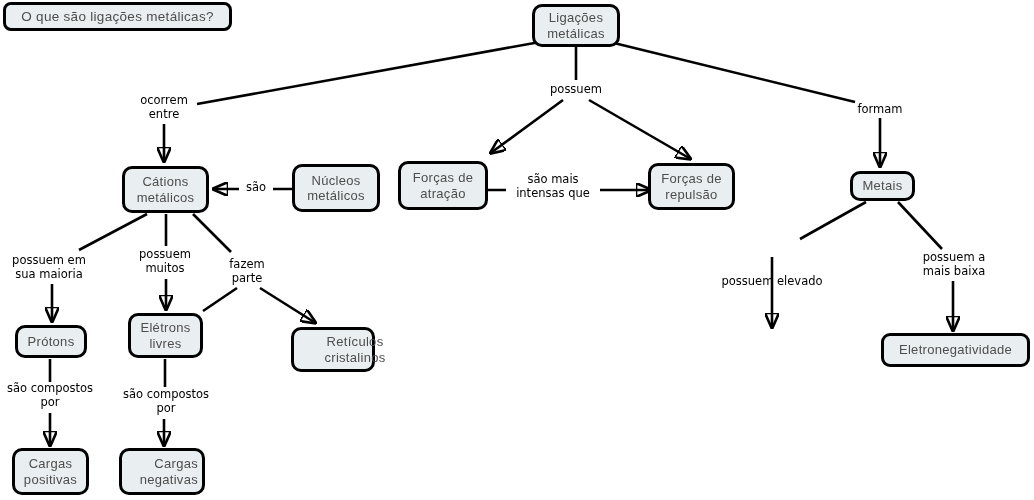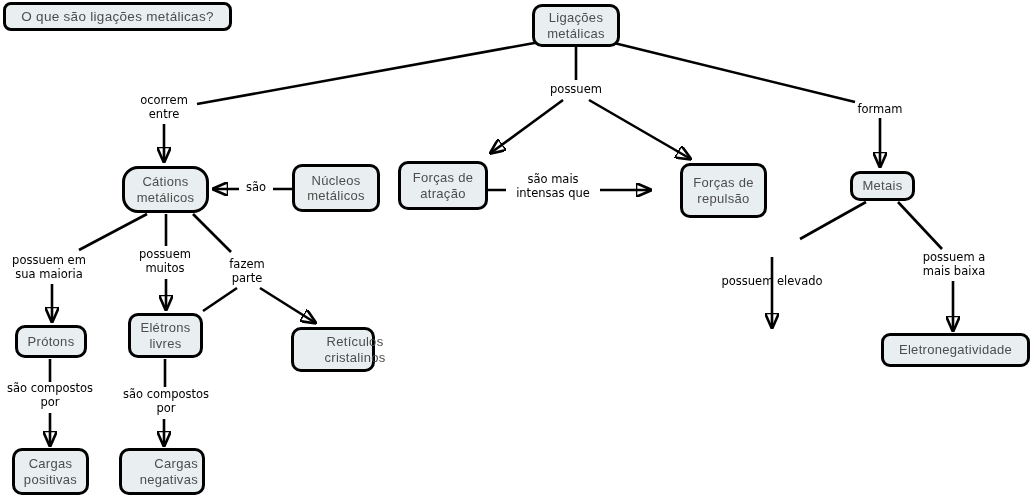--- a/index.html
+++ b/index.html
@@ -64,24 +64,24 @@
 
     <line x1="866" y1="202" x2="800" y2="239"></line>
     <line x1="772" y1="257" x2="772" y2="326" marker-end="url(#arrow)"></line>
     <line x1="898" y1="202" x2="942" y2="249"></line>
     <line x1="953" y1="281" x2="953" y2="329" marker-end="url(#arrow)"></line>
   </svg>
 
   <div class="node question" style="left:3px;top:2px;width:229px;height:29px;">O que são ligações metálicas?</div>
 
   <div class="node" style="left:532px;top:4px;width:88px;height:43px;">Ligações metálicas</div>
-  <div class="node" style="left:122px;top:166px;width:87px;height:47px;border-radius:16px;">Cátions metálicos</div>
+  <div class="node" style="left:122px;top:166px;width:87px;height:47px;">Cátions metálicos</div>
   <div class="node" style="left:292px;top:164px;width:88px;height:48px;">Núcleos metálicos</div>
   <div class="node" style="left:398px;top:161px;width:90px;height:49px;">Forças de atração</div>
-  <div class="node" style="left:680px;top:163px;width:87px;height:55px;">Forças de repulsão</div>
+  <div class="node" style="left:648px;top:163px;width:87px;height:47px;">Forças de repulsão</div>
   <div class="node" style="left:850px;top:171px;width:65px;height:30px;">Metais</div>
   <div class="node" style="left:15px;top:325px;width:72px;height:33px;">Prótons</div>
   <div class="node" style="left:128px;top:313px;width:75px;height:45px;">Elétrons livres</div>
   <div class="node" style="left:291px;top:327px;width:84px;height:45px;padding-left:48px;">Retículos cristalinos</div>
   <div class="node" style="left:12px;top:448px;width:77px;height:47px;">Cargas positivas</div>
   <div class="node" style="left:119px;top:448px;width:86px;height:47px;text-align:right;">Cargas negativas</div>
   <div class="node" style="left:881px;top:333px;width:149px;height:34px;border-radius:9px;">Eletronegatividade</div>
 
   <div class="edge-label" style="left:133px;top:94px;width:62px;">ocorrem entre</div>
   <div class="edge-label" style="left:541px;top:83px;width:70px;">possuem</div>

